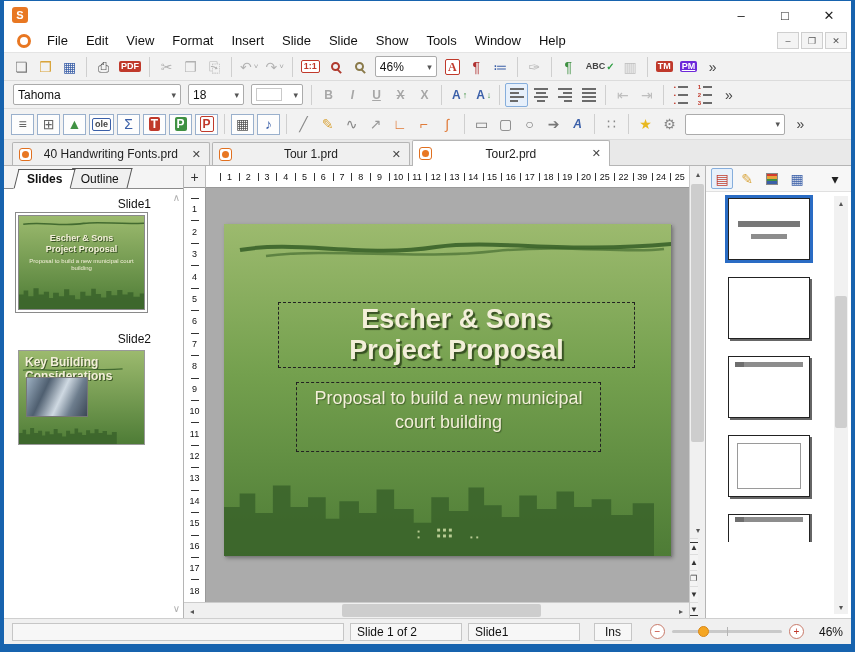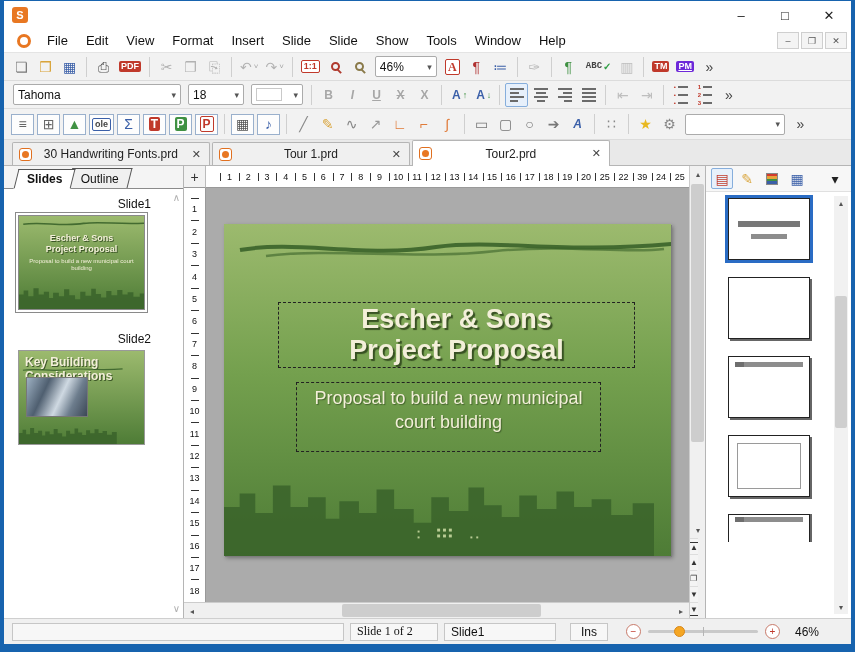--- a/index.html
+++ b/index.html
@@ -141,21 +141,21 @@
   .l-topdot{position:absolute;left:7%;top:9%;width:12%;height:5px;background:#6e6e6e;}
   .l-frame{position:absolute;inset:12% 10%;border:1px solid #9a9a9a;}
   .rpscroll{position:absolute;right:3px;top:4px;bottom:4px;width:14px;background:#f1f1f1;display:flex;flex-direction:column;align-items:stretch;}
   .rpsbtn{height:14px;display:flex;align-items:center;justify-content:center;font-size:8px;color:#555;background:#f1f1f1;border:0;}
   .rpstrack{flex:1;position:relative;}
   .rpsthumb{position:absolute;top:22%;height:34%;left:1px;right:1px;background:#cfcfcf;border-radius:2px;}
   .rpfoot{height:22px;border-top:1px solid #bbb;font-size:12px;display:flex;align-items:center;padding-left:8px;color:#111;flex:none;}
   
   .statusbar{height:26px;background:#f0f0f0;border-top:1px solid #cfcfcf;display:flex;align-items:center;padding:0 8px;gap:6px;flex:none;}
   .sfield{height:18px;border:1px solid #c6c6c6;background:#f7f7f7;font-size:12px;display:flex;align-items:center;padding:0 6px;color:#111;}
-  #sf0{width:332px;} #sf1{width:88px;font-family:Liberation Serif, serif;} #sf2{width:112px;} #sf3{width:38px;margin-left:8px;justify-content:center;}
+  #sf0{width:332px;} #sf1{width:112px;} #sf2{width:112px;} #sf3{width:38px;margin-left:8px;justify-content:center;}
   .zoomctr{display:flex;align-items:center;gap:7px;margin-left:12px;}
   .zbtn{width:15px;height:15px;border:1px solid #c87a6a;border-radius:50%;color:#c0392b;font-size:10px;
     display:flex;align-items:center;justify-content:center;background:#fff;padding:0;}
   .ztrack{width:110px;height:3px;background:#c9c9c9;position:relative;border-radius:2px;}
   .zdot{position:absolute;left:26px;top:-4px;width:11px;height:11px;border-radius:50%;background:#f5a623;border:1px solid #d8871a;}
   .ztick{position:absolute;left:50%;top:-3px;width:1px;height:9px;background:#b5b5b5;}
   .zlabel{font-size:12px;color:#111;width:32px;text-align:right;}
 </style>
 </head>
 <body>
@@ -258,21 +258,21 @@
       </button>
       <span class="tbsep"></span>
       <button class="tb dis">
         <span class="g" style="color: rgb(170, 170, 170);">✑</span>
       </button>
       <span class="tbsep"></span>
       <button class="tb">
         <span class="g" style="color: rgb(63, 145, 66);">¶</span>
       </button>
       <button class="tb">
-        <span class="chip" style="color: rgb(68, 68, 68); font-family: Liberation Mono, monospace;">ABC</span>
+        <span class="chip" style="color: rgb(68, 68, 68);">ABC</span>
         <span class="chk">✓</span>
       </button>
       <button class="tb dis">
         <span class="g" style="color: rgb(181, 181, 181);">▥</span>
       </button>
       <span class="tbsep"></span>
       <button class="tb">
         <span class="chip" style="color: rgb(255, 255, 255); background: rgb(192, 57, 43);">TM</span>
       </button>
       <button class="tb">
@@ -483,21 +483,21 @@
         <span class="carr">▾</span>
       </div>
       <button class="tb">
         <span class="g" style="color: rgb(68, 68, 68);">»</span>
       </button>
     </div>
 
   <div class="dtabs" id="dtabs">
       <div class="dtab">
         <span class="tabicon"></span>
-        <span class="label">30 Handwriting Fonts.prd</span>
+        <span class="label">40 Handwriting Fonts.prd</span>
         <span class="closex">✕</span>
       </div>
       <div class="dtab">
         <span class="tabicon"></span>
         <span class="label">Tour 1.prd</span>
         <span class="closex">✕</span>
       </div>
       <div class="dtab active">
         <span class="tabicon"></span>
         <span class="label">Tour2.prd</span>

